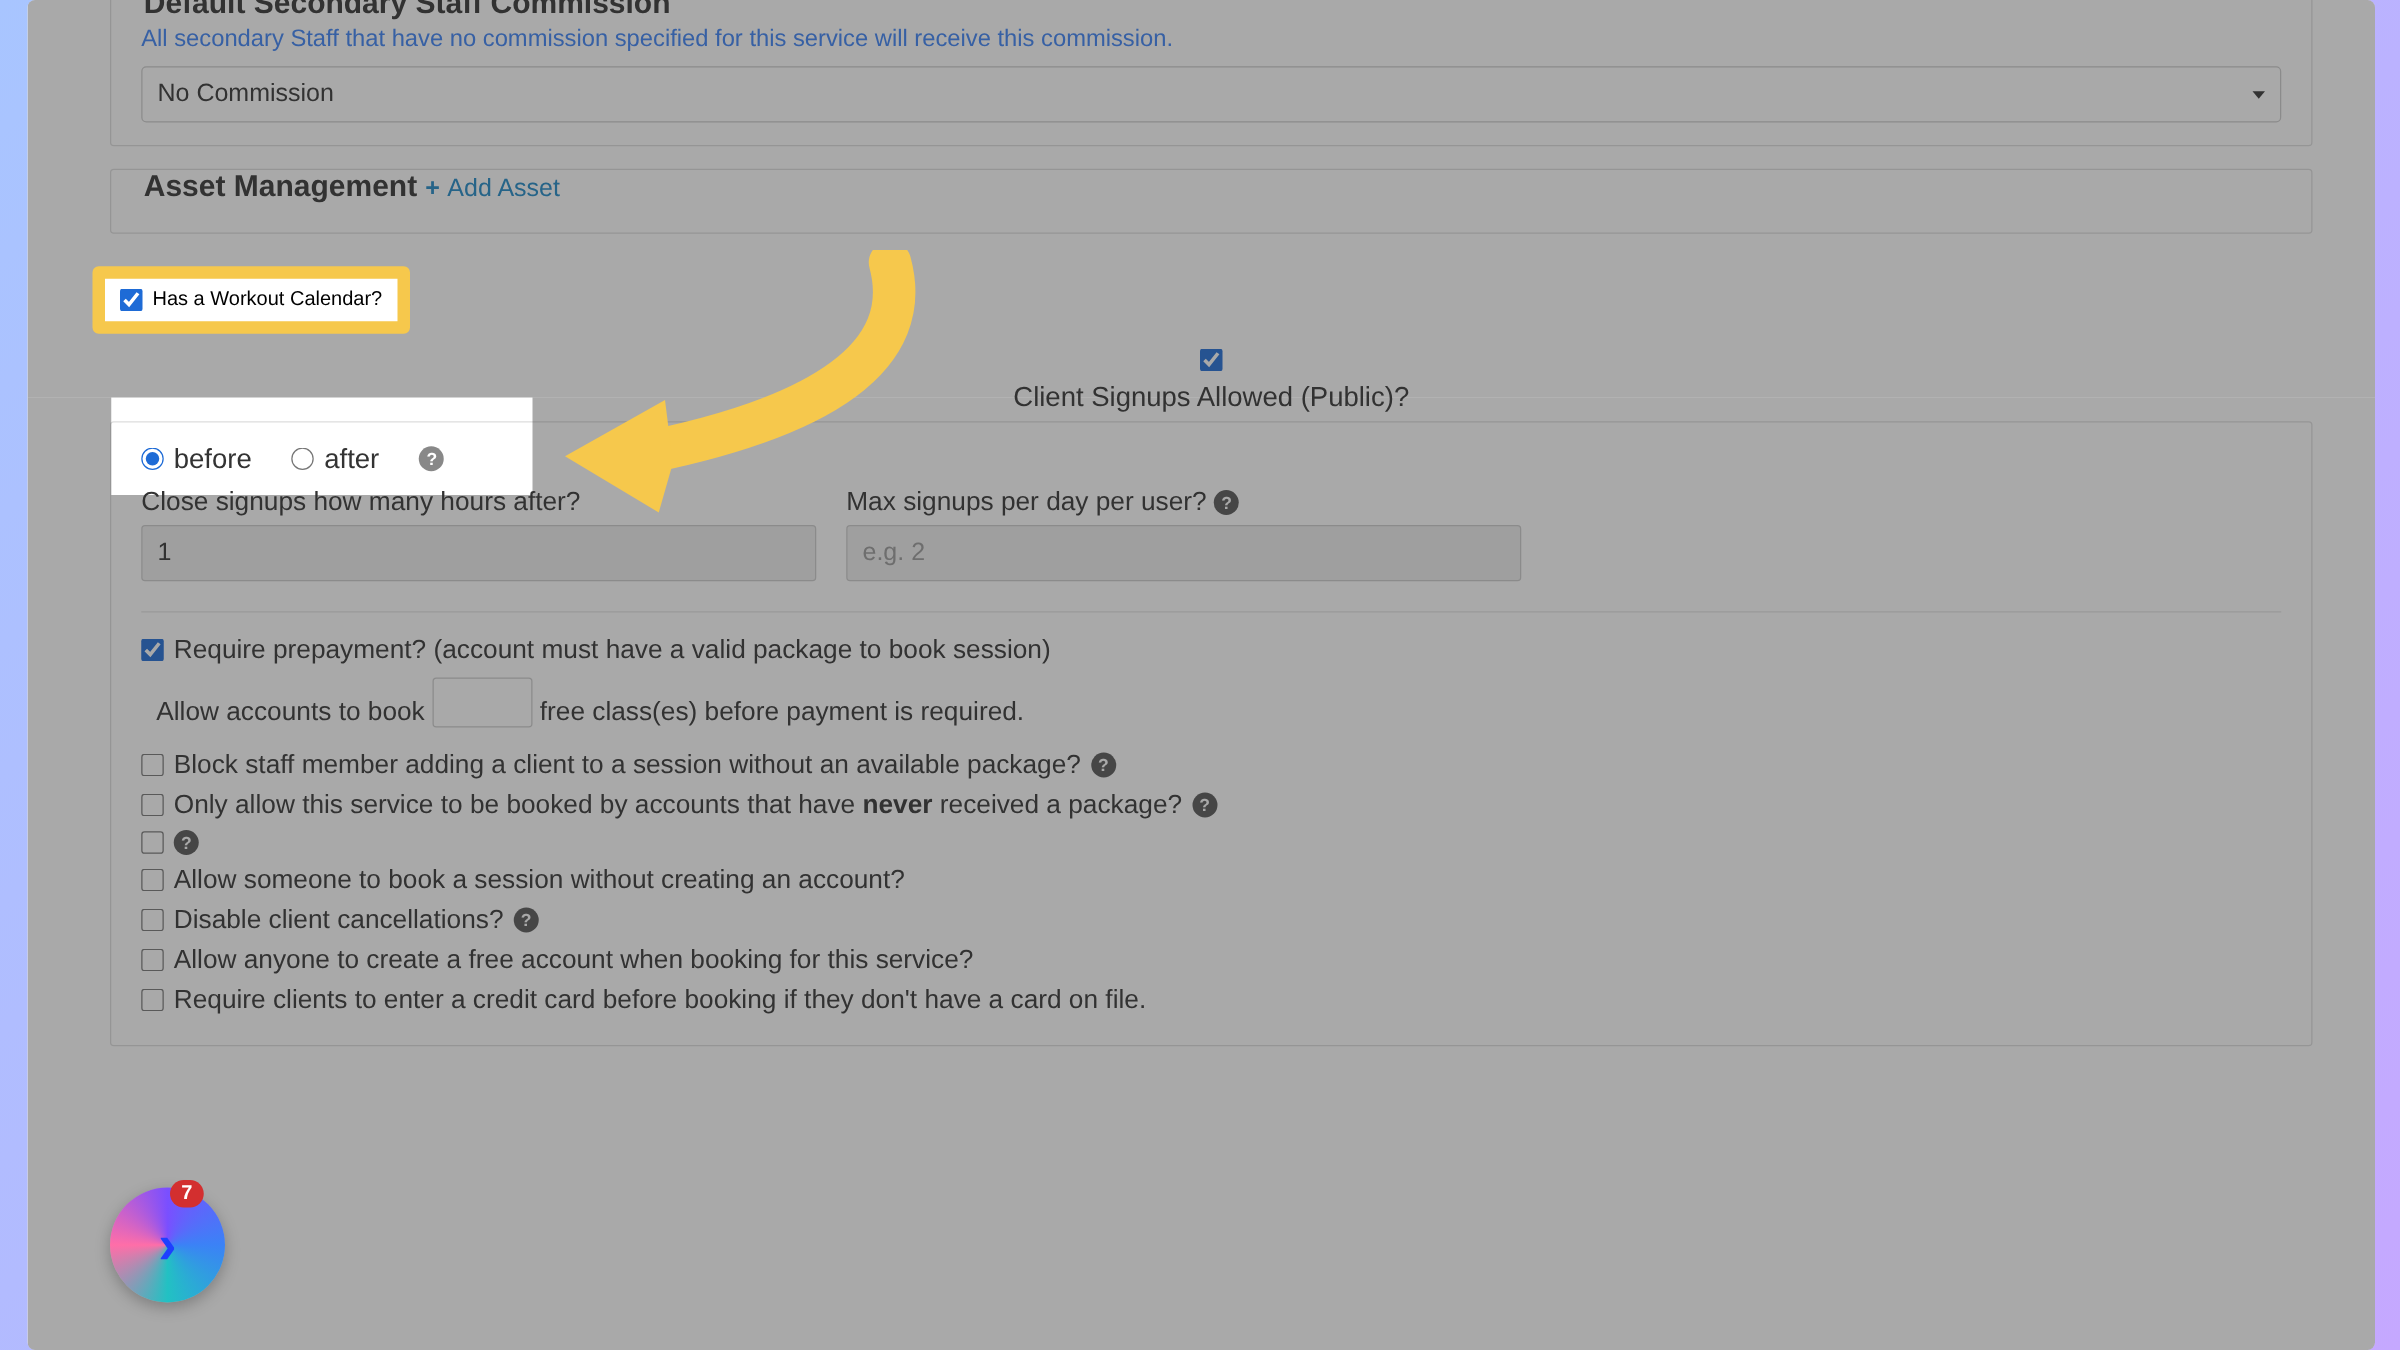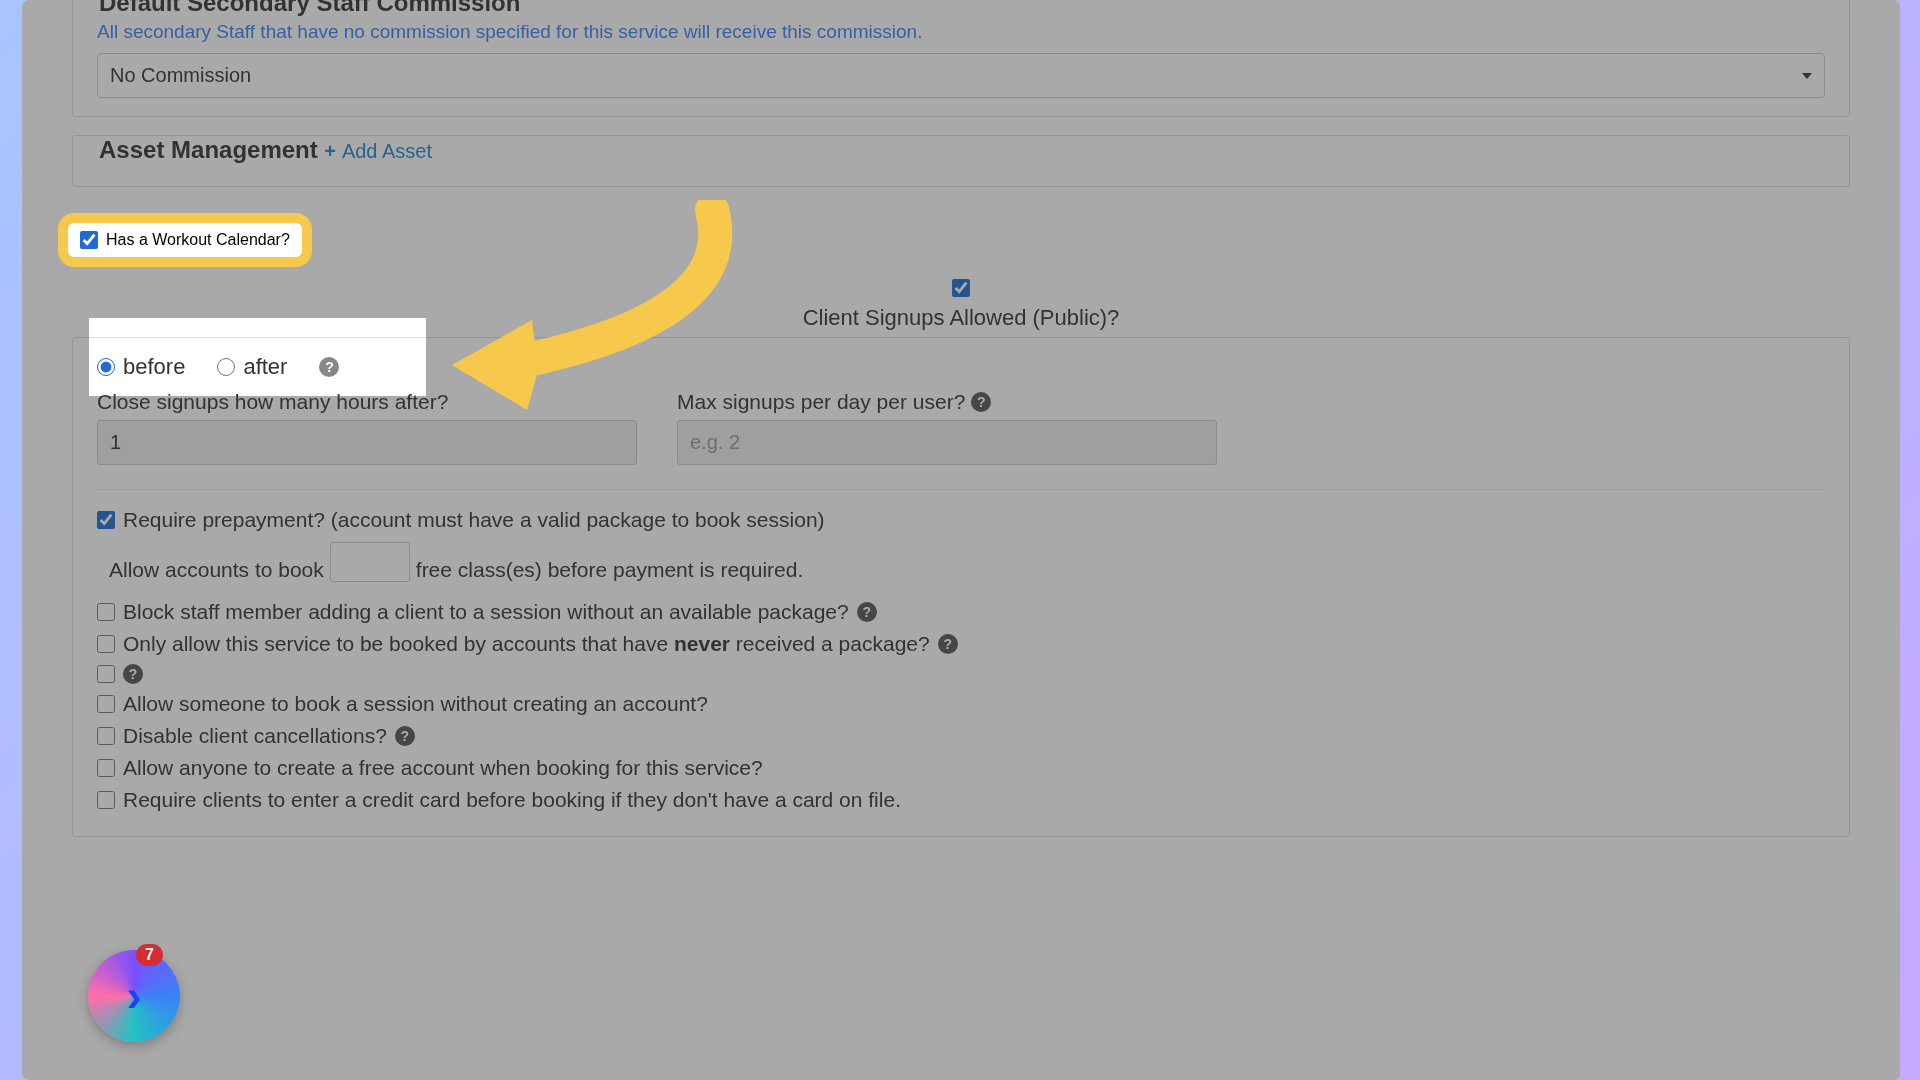--- a/index.html
+++ b/index.html
@@ -13,20 +13,21 @@
   }
   .frame {
     position: absolute;
     left: 22px;
     top: 0;
     width: 1878px;
     height: 1080px;
     background: #ffffff;
     border-radius: 6px;
     overflow: hidden;
+    padding-left: 16px;
   }
   .content {
     padding: 0 50px 0 50px;
     position: relative;
   }
   .fieldset {
     border: 1px solid #dddddd;
     border-radius: 3px;
     margin: 0 0 18px 0;
     padding: 0 24px 18px 24px;
@@ -92,21 +93,21 @@
     height: 18px;
     accent-color: #1e6bd6;
   }
   input[type="radio"] {
     width: 18px;
     height: 18px;
     accent-color: #1e6bd6;
   }
   .highlight-box {
     border: 10px solid #f6c84c;
-    border-radius: 16px;
+    border-radius: 5px;
     padding: 8px 12px;
     display: inline-flex;
     align-items: center;
     gap: 8px;
     background: #ffffff;
     margin: 8px 0 6px -14px;
     position: relative;
     z-index: 10;
   }
   .panel {
@@ -123,21 +124,21 @@
     color: #333333;
     margin-bottom: 10px;
   }
   .radio-opt {
     display: inline-flex;
     align-items: center;
     gap: 8px;
   }
   .two-col {
     display: flex;
-    gap: 40px;
+    gap: 24px;
     margin-bottom: 18px;
   }
   .field {
     flex: 0 0 540px;
   }
   .field-label {
     font-size: 21px;
     color: #333333;
     margin-bottom: 6px;
     display: flex;

